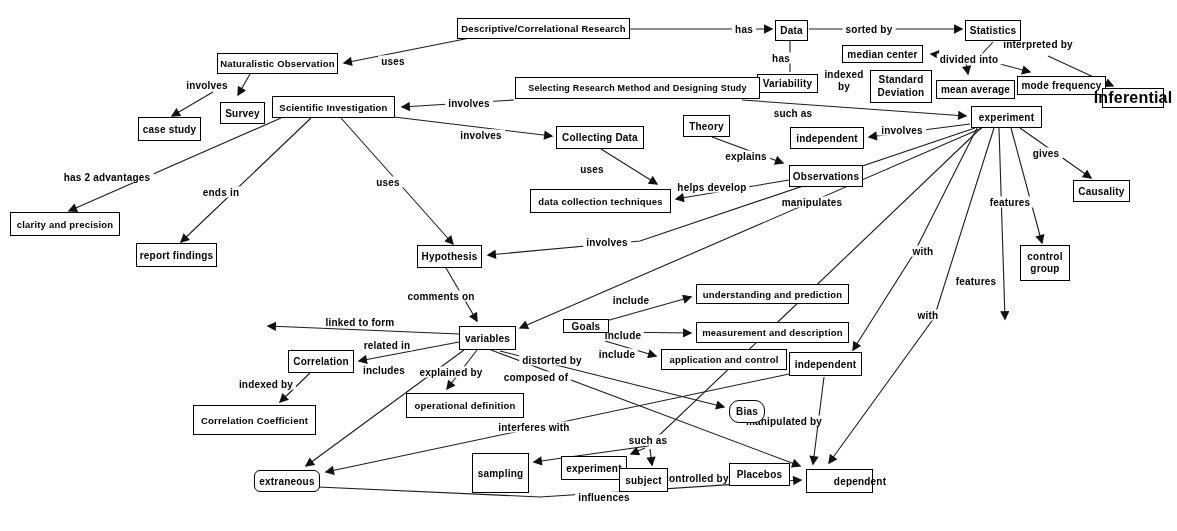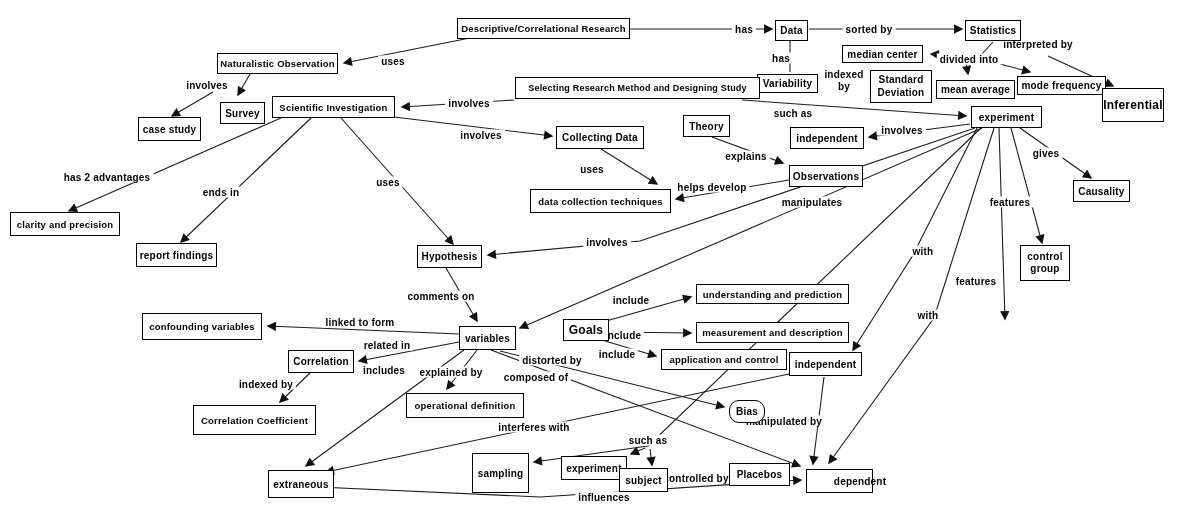--- a/index.html
+++ b/index.html
@@ -119,46 +119,45 @@
     <div class="elabel" style="left: 604px; top: 497px;">influences</div>
     <div class="node" style="left: 217px; top: 53px; width: 121px; height: 21px; font-size: 9.5px;">Naturalistic Observation</div>
     <div class="node" style="left: 457px; top: 18px; width: 173px; height: 21px; font-size: 9.5px;">Descriptive/Correlational Research</div>
     <div class="node" style="left: 775px; top: 20px; width: 33px; height: 21px; font-size: 10px;">Data</div>
     <div class="node" style="left: 965px; top: 20px; width: 56px; height: 21px; font-size: 10px;">Statistics</div>
     <div class="node" style="left: 842px; top: 45px; width: 81px; height: 18px; font-size: 10px;">median center</div>
     <div class="node" style="left: 757px; top: 74px; width: 61px; height: 19px; font-size: 10px;">Variability</div>
     <div class="node wrap" style="left: 870px; top: 70px; width: 62px; height: 33px; font-size: 10px;">Standard Deviation</div>
     <div class="node" style="left: 936px; top: 80px; width: 79px; height: 19px; font-size: 10px;">mean average</div>
     <div class="node" style="left: 1017px; top: 76px; width: 89px; height: 19px; font-size: 10px;">mode frequency</div>
-    <div class="node" style="left: 1102px; top: 88px; width: 62px; height: 34px; font-size: 12px;">Inferential</div>
+    <div class="node" style="left: 1102px; top: 88px; width: 62px; height: 20px; font-size: 16px;">Inferential</div>
     <div class="node" style="left: 515px; top: 77px; width: 245px; height: 22px; font-size: 9px;">Selecting Research Method and Designing Study</div>
     <div class="node" style="left: 220px; top: 102px; width: 45px; height: 22px; font-size: 10px;">Survey</div>
     <div class="node" style="left: 138px; top: 117px; width: 63px; height: 24px; font-size: 10px;">case study</div>
     <div class="node" style="left: 272px; top: 96px; width: 123px; height: 22px; font-size: 9.5px;">Scientific Investigation</div>
     <div class="node" style="left: 556px; top: 126px; width: 88px; height: 23px; font-size: 10px;">Collecting Data</div>
     <div class="node" style="left: 683px; top: 115px; width: 47px; height: 22px; font-size: 10px;">Theory</div>
     <div class="node" style="left: 790px; top: 127px; width: 74px; height: 22px; font-size: 10px;">independent</div>
     <div class="node" style="left: 789px; top: 165px; width: 74px; height: 22px; font-size: 10px;">Observations</div>
     <div class="node" style="left: 530px; top: 189px; width: 141px; height: 24px; font-size: 9.5px;">data collection techniques</div>
     <div class="node" style="left: 1073px; top: 180px; width: 57px; height: 22px; font-size: 10px;">Causality</div>
     <div class="node" style="left: 10px; top: 212px; width: 110px; height: 24px; font-size: 9.5px;">clarity and precision</div>
     <div class="node" style="left: 136px; top: 243px; width: 81px; height: 24px; font-size: 10px;">report findings</div>
     <div class="node" style="left: 417px; top: 245px; width: 65px; height: 23px; font-size: 10px;">Hypothesis</div>
     <div class="node wrap" style="left: 1020px; top: 245px; width: 50px; height: 36px; font-size: 10px;">control group</div>
-    <div class="node" style="left: 142px; top: 313px; width: 120px; height: 27px; font-size: 9.5px;">confounding variables</div>
     <div class="node" style="left: 459px; top: 326px; width: 57px; height: 24px; font-size: 10px;">variables</div>
-    <div class="node" style="left: 563px; top: 319px; width: 46px; height: 22px; font-size: 12px;">Goals</div>
+    <div class="node" style="left: 563px; top: 319px; width: 46px; height: 14px; font-size: 10px;">Goals</div>
     <div class="node" style="left: 696px; top: 284px; width: 153px; height: 20px; font-size: 9.5px;">understanding and prediction</div>
     <div class="node" style="left: 696px; top: 322px; width: 153px; height: 21px; font-size: 9.5px;">measurement and description</div>
     <div class="node" style="left: 661px; top: 349px; width: 126px; height: 21px; font-size: 9.5px;">application and control</div>
     <div class="node" style="left: 288px; top: 350px; width: 66px; height: 23px; font-size: 10px;">Correlation</div>
     <div class="node" style="left: 789px; top: 352px; width: 73px; height: 24px; font-size: 10px;">independent</div>
     <div class="node" style="left: 406px; top: 393px; width: 118px; height: 25px; font-size: 9.5px;">operational definition</div>
     <div class="node" style="left: 193px; top: 405px; width: 123px; height: 30px; font-size: 9.5px;">Correlation Coefficient</div>
     <div class="node" style="left: 729px; top: 400px; width: 36px; height: 23px; font-size: 10px; border-radius: 10px;">Bias</div>
     <div class="node" style="left: 472px; top: 453px; width: 57px; height: 40px; font-size: 10px;">sampling</div>
     <div class="node" style="left: 561px; top: 456px; width: 66px; height: 24px; font-size: 10px;">experiment</div>
     <div class="node" style="left: 619px; top: 468px; width: 49px; height: 24px; font-size: 10px;">subject</div>
     <div class="node" style="left: 729px; top: 463px; width: 61px; height: 23px; font-size: 10px;">Placebos</div>
     <div class="node" style="left: 806px; top: 469px; width: 67px; height: 24px; font-size: 10px; padding-left: 41px;">dependent</div>
-    <div class="node" style="left: 268px; top: 470px; width: 66px; height: 28px; font-size: 10px;">extraneous</div>
+    <div class="node" style="left: 254px; top: 470px; width: 66px; height: 22px; font-size: 10px; border-radius: 6px;">extraneous</div>
     <div class="node" style="left: 971px; top: 106px; width: 71px; height: 22px; font-size: 10px;">experiment</div>
   </div>
 
 </body></html>

